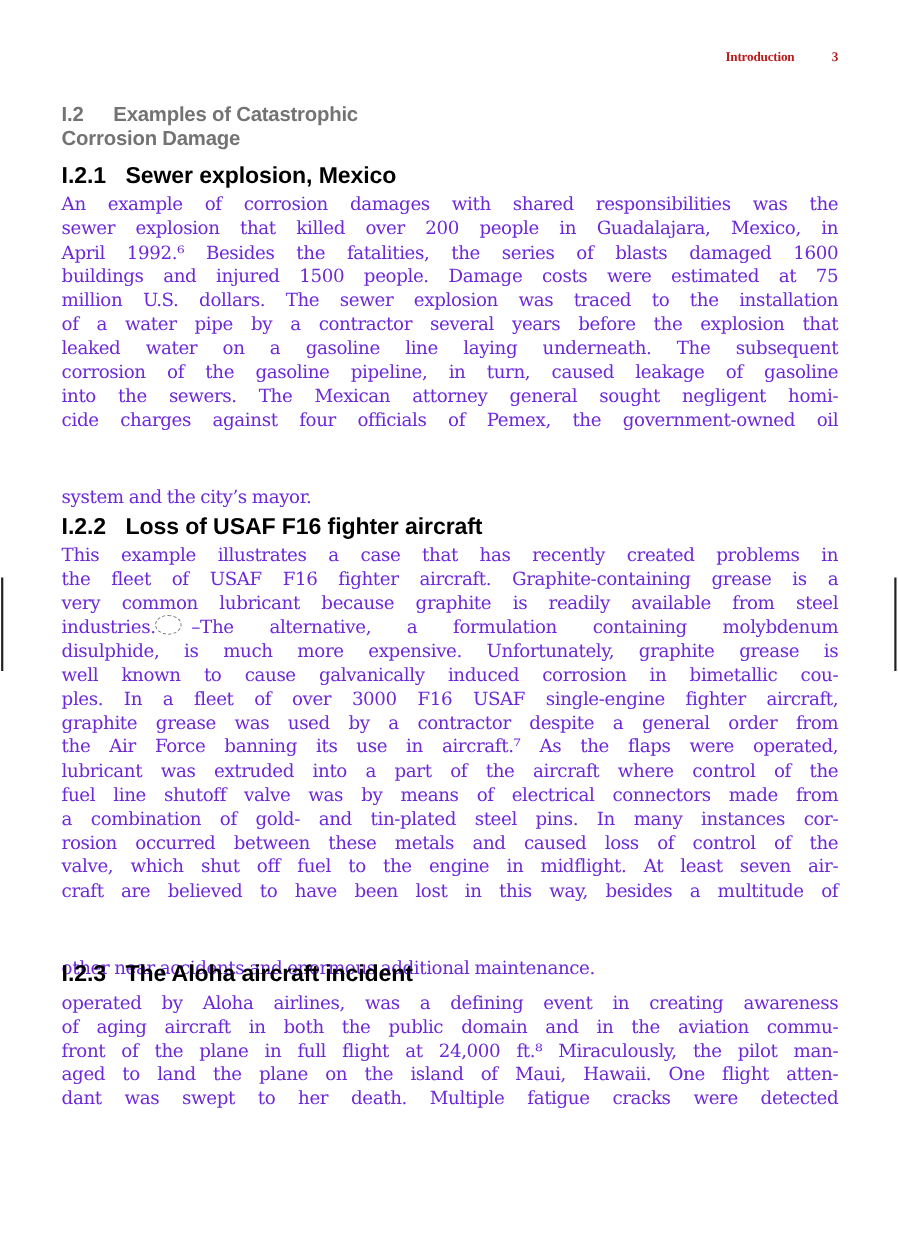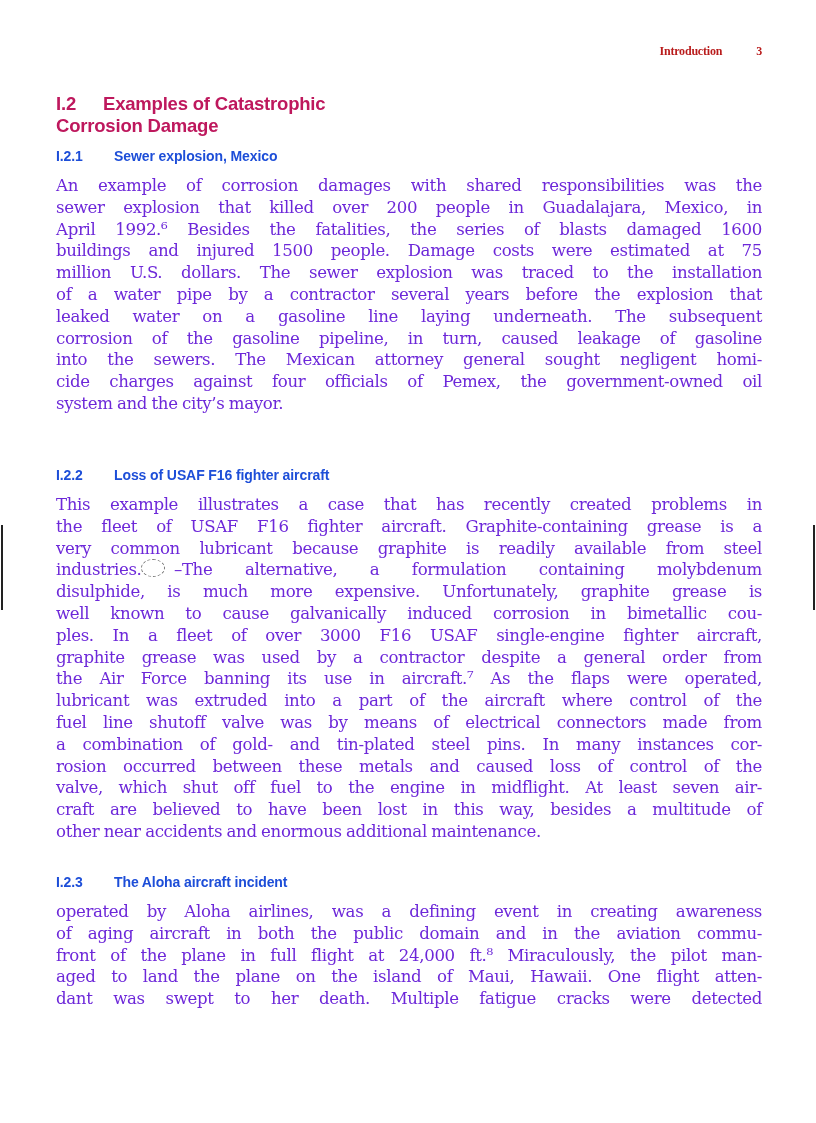--- a/index.html
+++ b/index.html
@@ -1,26 +1,26 @@
 <!DOCTYPE html>
 <html><head>
 <meta charset="utf-8">
 <style>
   html,body{margin:0;padding:0;background:#fff;}
   body{width:816px;height:1123px;position:relative;overflow:hidden;}
   .runhead{position:absolute;top:44px;right:54px;font-family:Liberation Serif, serif;font-weight:bold;font-size:12px;color:#b91c1c;letter-spacing:-0.2px;}
   .runhead .pg{margin-left:34px;}
-  .h2{position:absolute;left:56px;font-family:"Liberation Sans",sans-serif;font-weight:bold;font-size:18.5px;color:#be185d;line-height:22px;letter-spacing:-0.2px;}
-  .h3{position:absolute;left:56px;font-family:"Liberation Sans",sans-serif;font-weight:bold;font-size:14px;color:#1d4ed8;letter-spacing:-0.1px;}
+  .h2{position:absolute;left:56px;font-family:"Liberation Sans",sans-serif;font-weight:bold;font-size:18.5px;color:#737373;line-height:22px;letter-spacing:-0.2px;}
+  .h3{position:absolute;left:56px;font-family:"Liberation Sans",sans-serif;font-weight:bold;font-size:21px;color:#000000;letter-spacing:-0.1px;}
   .num{display:inline-block;}
   .h2 .num{width:47px;}
   .h3 .num{width:58px;}
   .para{position:absolute;left:56px;width:706px;font-family:"DejaVu Serif",serif;font-size:16.6px;color:#6d28d9;}
   .line{height:21.8px;line-height:21.8px;white-space:nowrap;text-align:justify;text-align-last:justify;letter-spacing:-0.35px;word-spacing:-0.5px;}
-  .line.last{text-align-last:left;}
+  .line.last{text-align-last:left;margin-top:48px;}
   .margin-bar{position:absolute;width:1.5px;background:#222;}
   .edit-mark{display:inline-block;border:1px dashed #777;border-radius:50%;width:22px;height:16px;position:absolute;}
 </style>
 </head>
 <body>
 
 <div class="runhead">
   <span>Introduction</span><span class="pg">3</span>
 </div>
 

